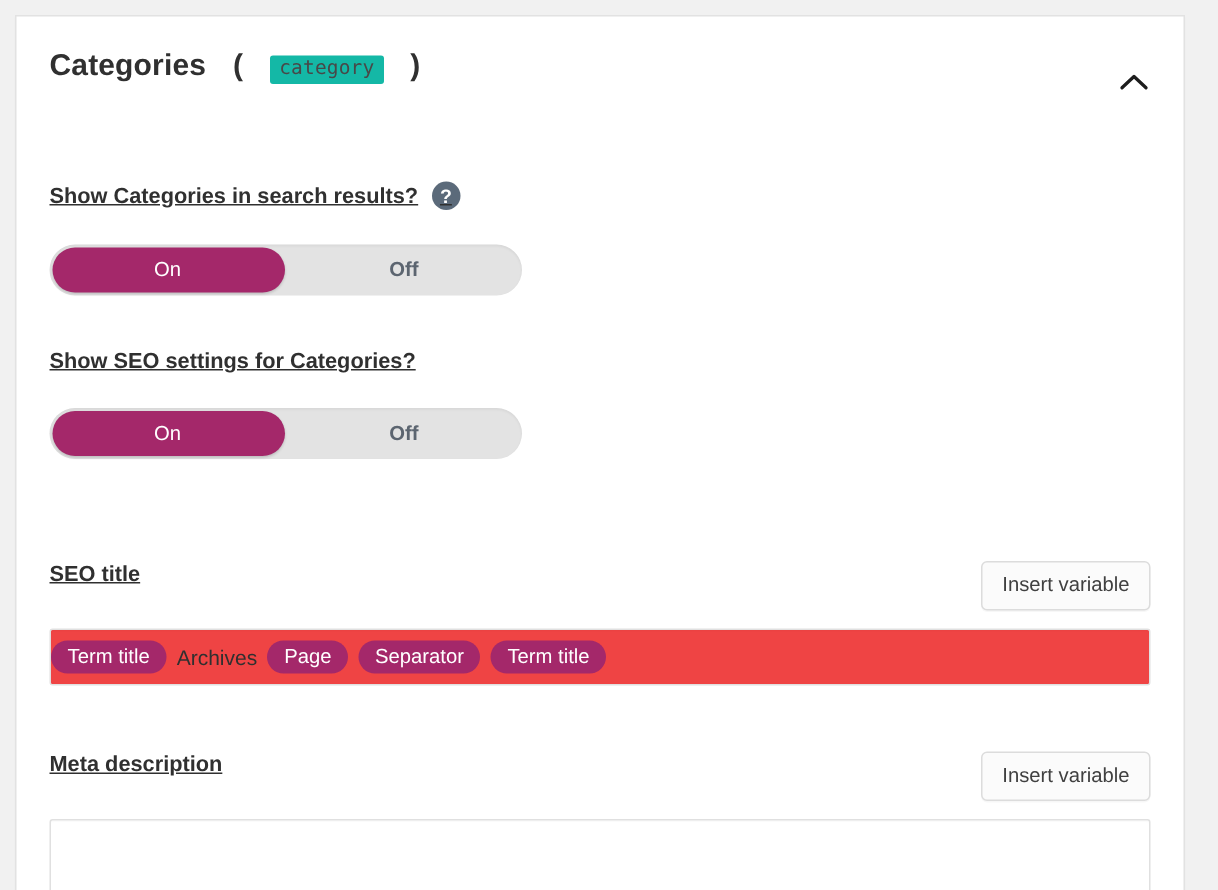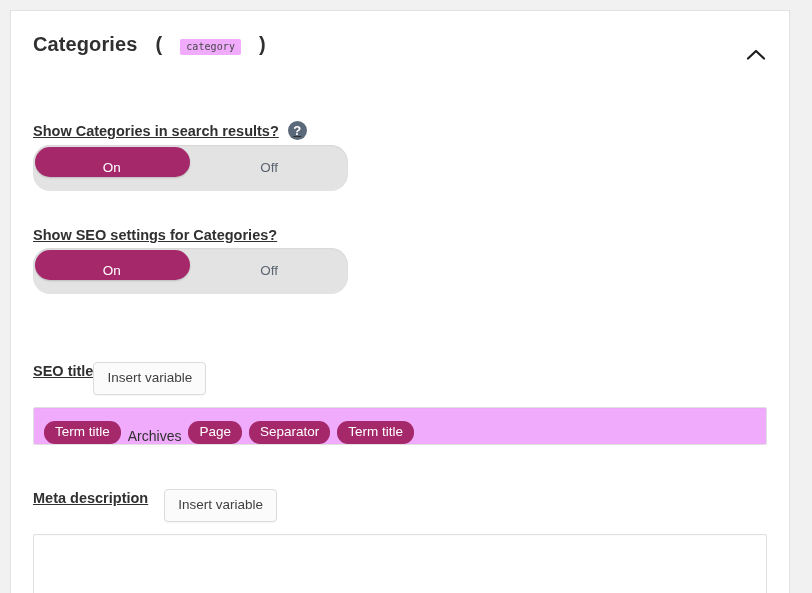--- a/index.html
+++ b/index.html
@@ -46,24 +46,24 @@
     align-items: baseline;
     gap: 18px;
   }
   .paren {
     font-weight: bold;
     color: #303030;
     font-size: 20px;
   }
   .code-chip {
     display: inline-block;
-    background: #f0abfc;
+    background: #14b8a6;
     color: #484848;
     font-family: "DejaVu Sans Mono", "Liberation Mono", monospace;
-    font-size: 10px;
+    font-size: 13px;
     font-weight: normal;
     padding: 2px 6px 3px 6px;
     border-radius: 2px;
     line-height: 1.1;
     position: relative;
     top: -1px;
   }
   .collapse-toggle {
     position: absolute;
     right: 16px;
@@ -110,40 +110,41 @@
     cursor: pointer;
     box-shadow: 0 0 0 1px rgba(255,255,255,.4);
   }
 
   
   .toggle-block { margin-top: 0; }
   .toggle-group-1 { padding-top: 48px; }
   .toggle-group-2 { padding-top: 36px; }
 
   .toggle {
-    margin-top: 5px;
+    margin-top: 23px;
     width: 315px;
-    height: 46px;
+    height: 34px;
     background: #e3e3e3;
     border-radius: 17px;
     display: flex;
-    align-items: center;
+    align-items: flex-end;
     position: relative;
     box-sizing: border-box;
     cursor: pointer;
     box-shadow: inset 0 1px 2px rgba(0,0,0,0.06);
   }
   .toggle-option {
     flex: 1;
     text-align: center;
     font-size: 13.5px;
     color: #5c6570;
     z-index: 2;
     line-height: 34px;
     user-select: none;
+    font-weight: bold;
   }
   .toggle-option.active {
     color: #ffffff;
     font-weight: normal;
   }
   .toggle-knob {
     position: absolute;
     left: 2px;
     top: 2px;
     width: 155px;
@@ -151,20 +152,21 @@
     border-radius: 15px;
     background: #a4286a;
     z-index: 1;
     box-shadow: 0 1px 2px rgba(0,0,0,0.18);
   }
 
   
   .row-head {
     display: flex;
     align-items: center;
+    justify-content: space-between;
     min-height: 34px;
   }
   .seo-title-head { padding-top: 54px; }
   .meta-desc-head { padding-top: 30px; gap: 16px; }
 
   .insert-variable-btn {
     font-family: "Liberation Sans", sans-serif;
     font-size: 13.5px;
     color: #404040;
     background: #fbfbfb;
@@ -174,26 +176,26 @@
     cursor: pointer;
     line-height: 1.1;
     box-shadow: 0 1px 0 rgba(0,0,0,0.03);
     margin-top: 14px;
   }
 
   
   .token-field {
     margin-top: 12px;
     border: 1px solid #e0e0e0;
-    background: #f0abfc;
+    background: #ef4444;
     border-radius: 2px;
     height: 38px;
     display: flex;
-    align-items: flex-end;
-    padding: 0 10px;
+    align-items: center;
+    padding: 0 0;
     gap: 7px;
     box-sizing: border-box;
     cursor: text;
     box-shadow: inset 0 1px 1px rgba(0,0,0,0.02);
   }
   .token {
     background: #a4286a;
     color: #ffffff;
     border-radius: 11px;
     font-size: 13.5px;

